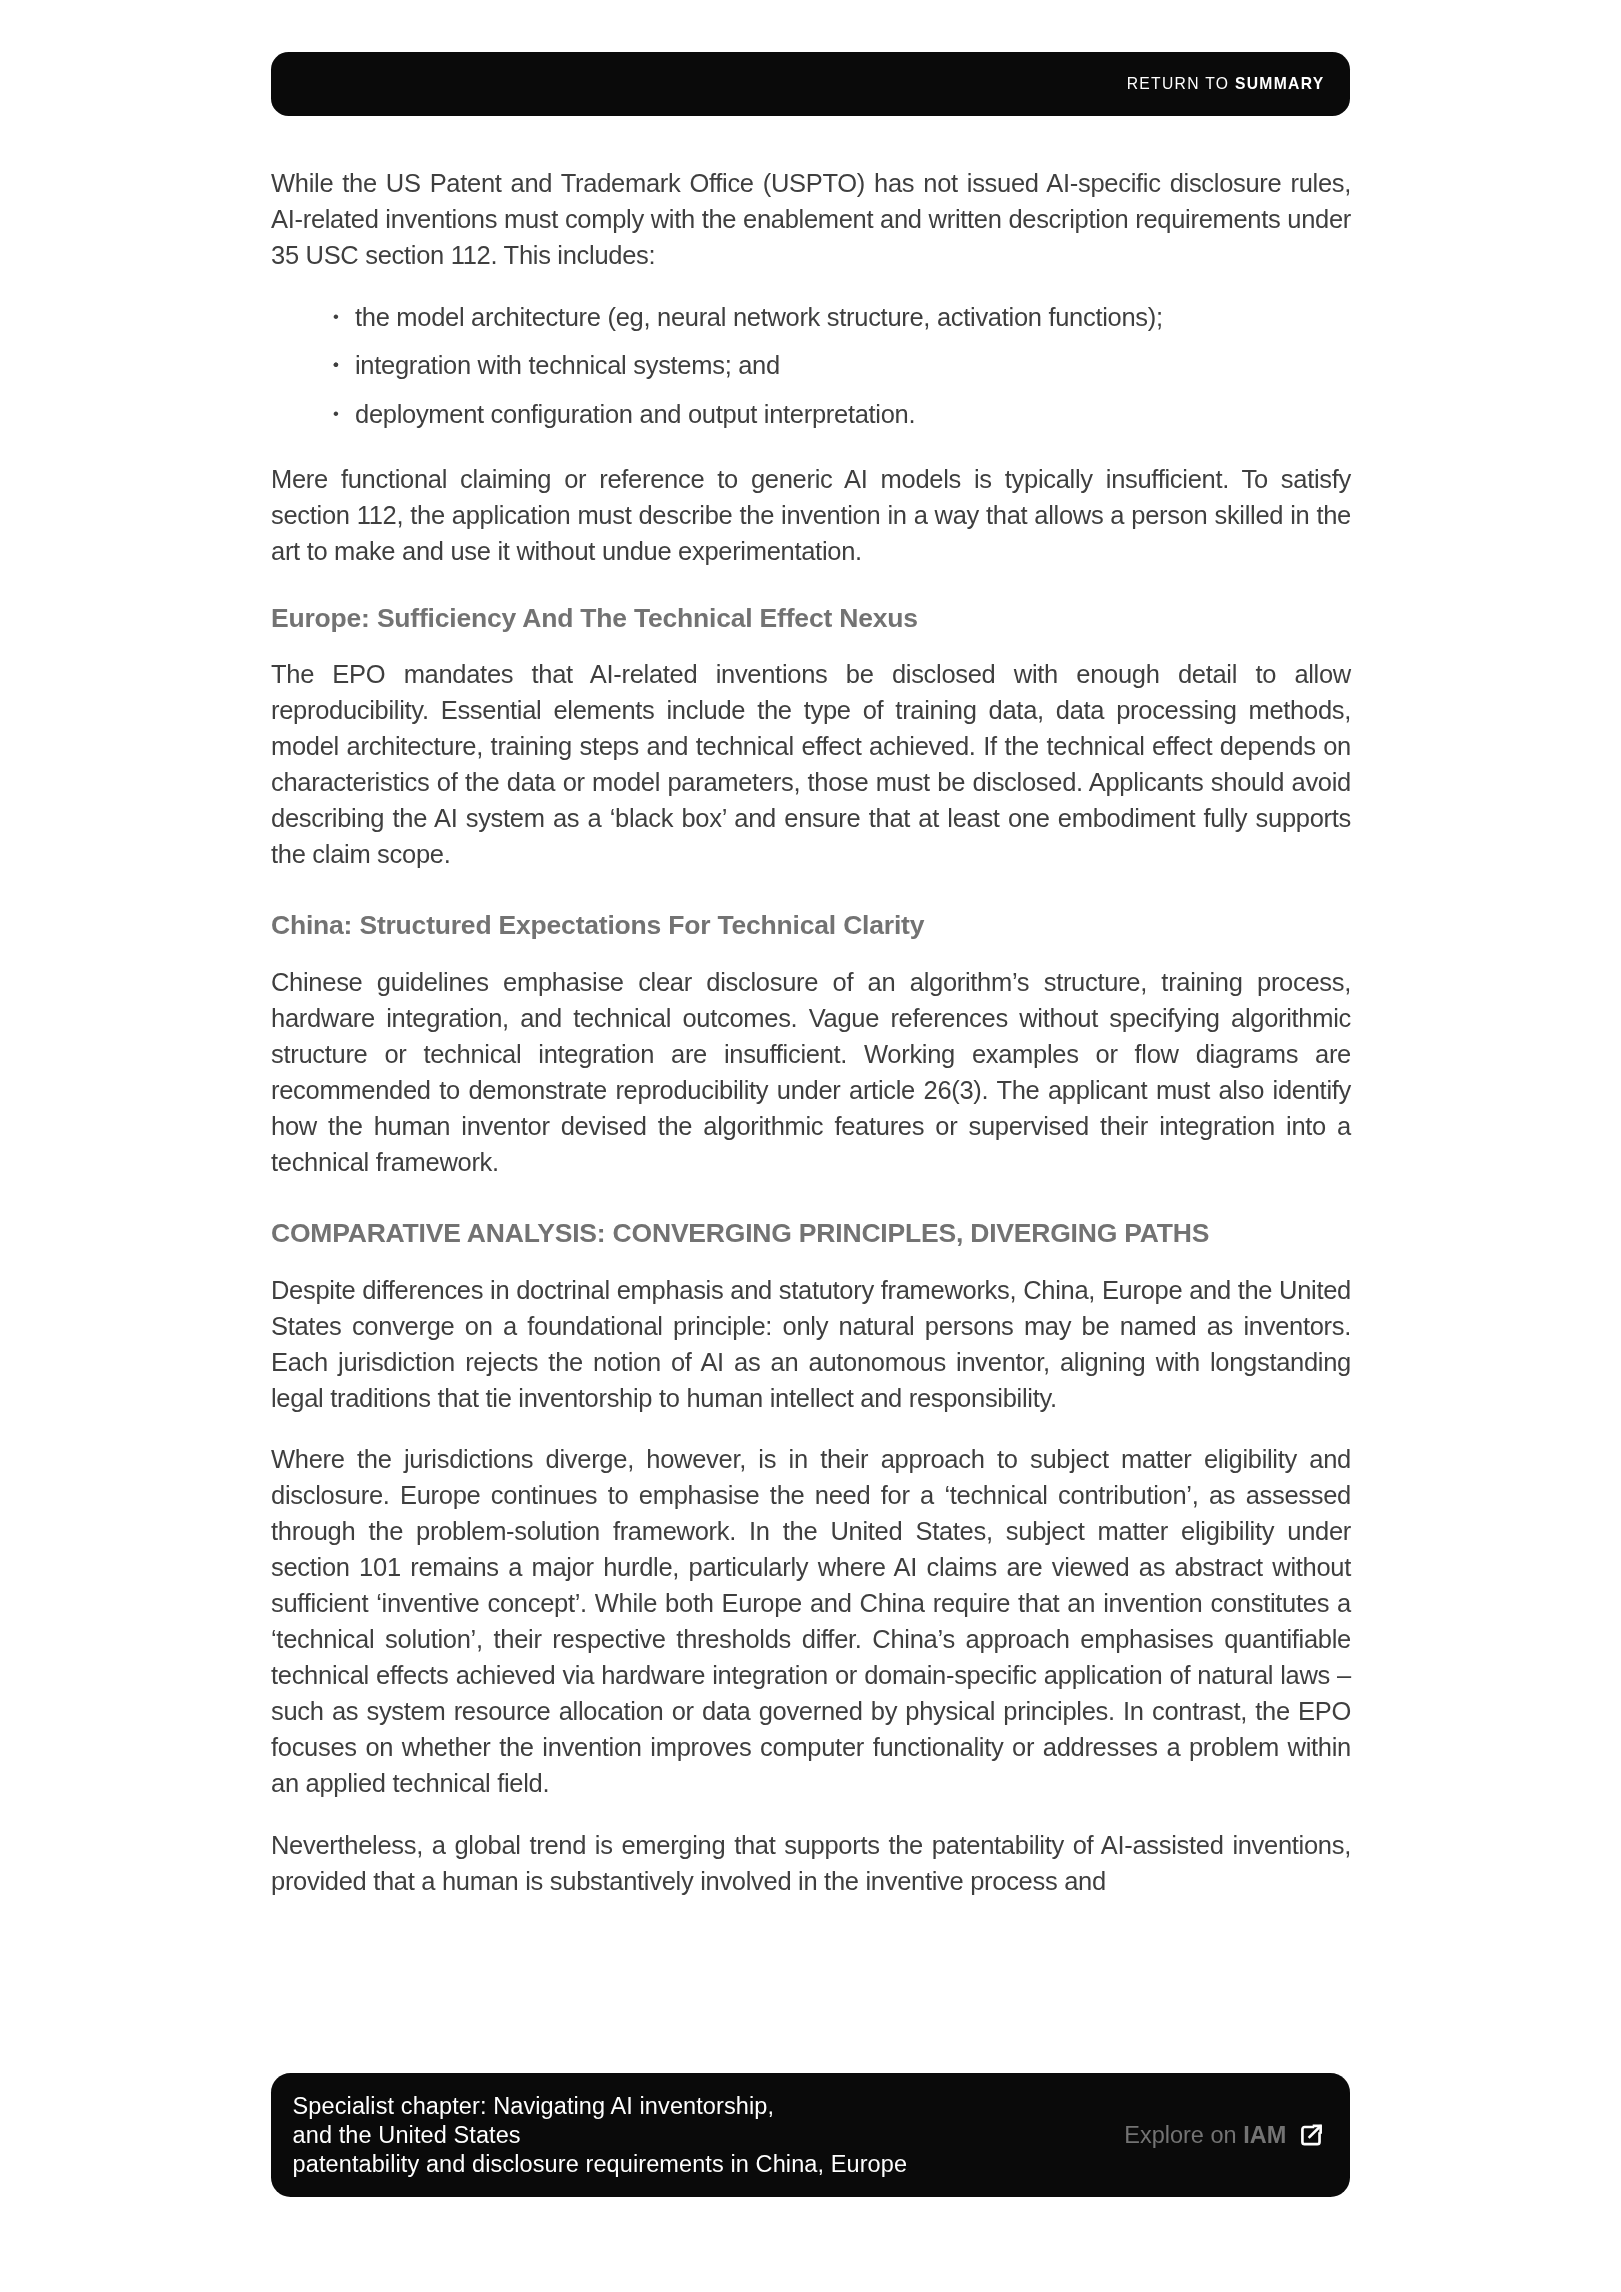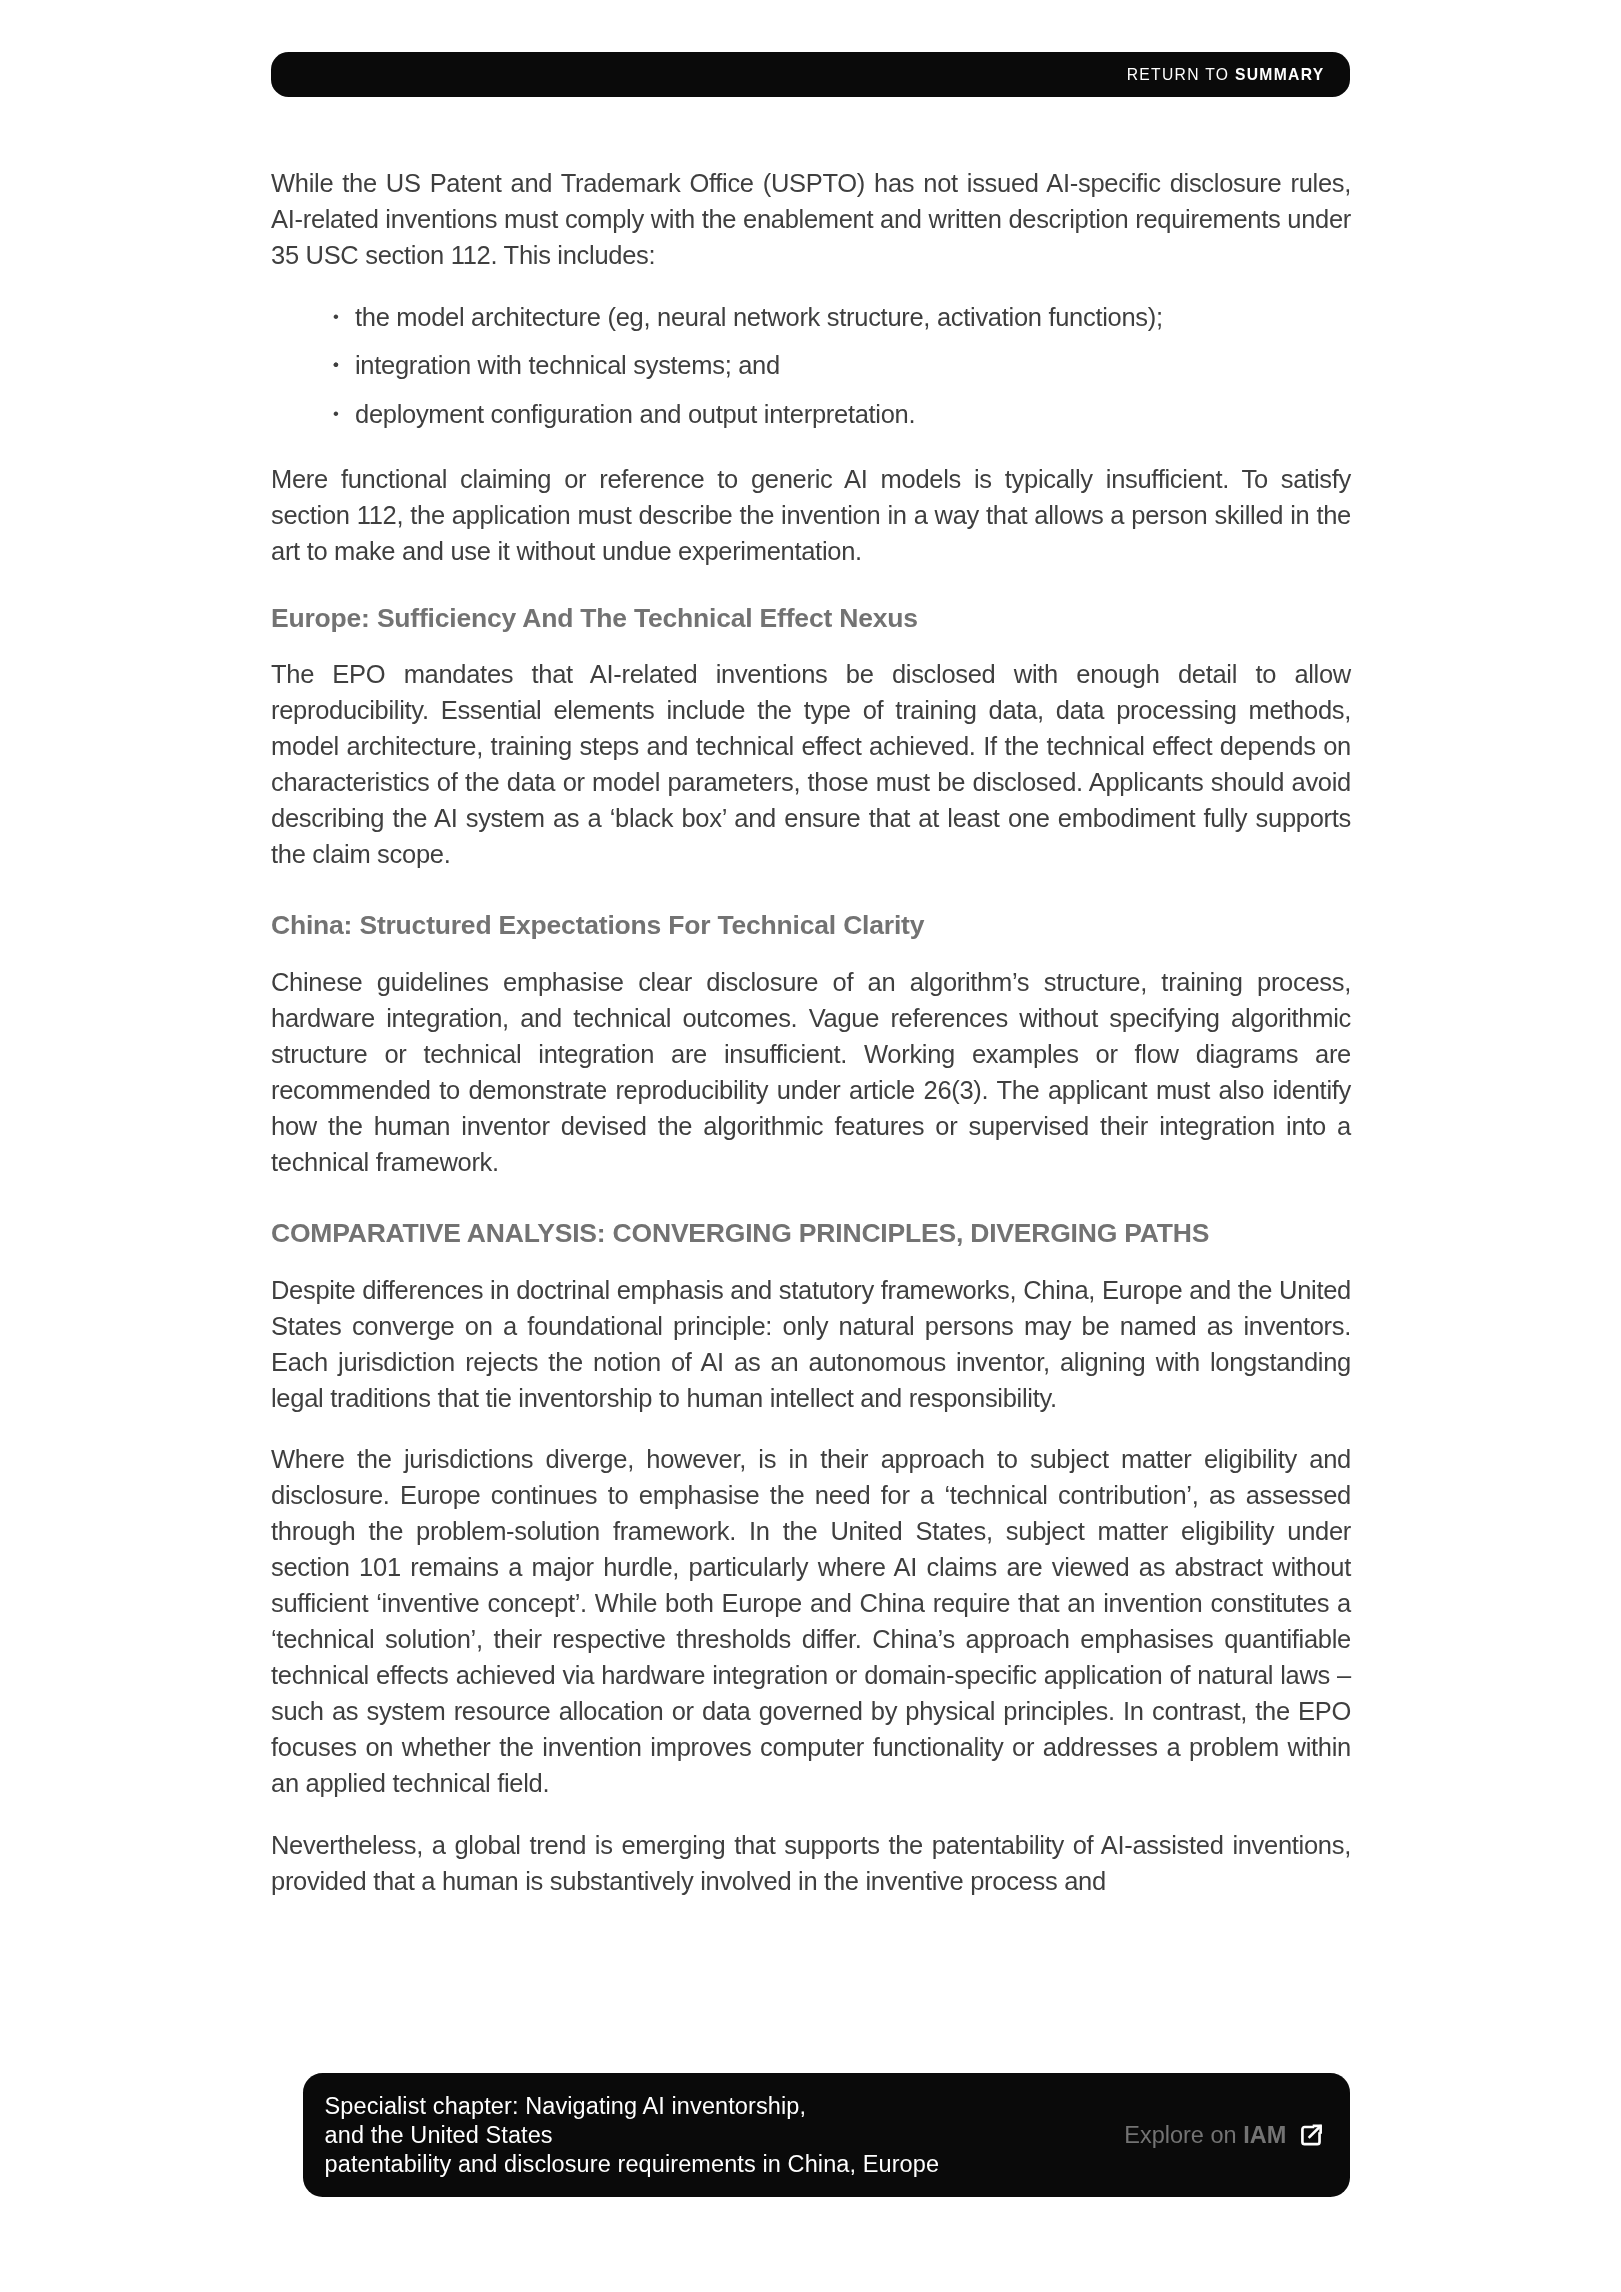--- a/index.html
+++ b/index.html
@@ -11,21 +11,21 @@
     background: #ffffff;
     font-family: "Liberation Sans", "DejaVu Sans", sans-serif;
   }
 
   
   .top-bar {
     position: absolute;
     left: 271px;
     right: 271px;
     top: 52px;
-    height: 45px;
+    height: 64px;
     background: #0a0a0a;
     border-radius: 17.6px;
     display: flex;
     align-items: center;
     justify-content: flex-end;
     padding-right: 25.5px;
     box-sizing: border-box;
     cursor: pointer;
   }
   .top-bar .return-text {
@@ -87,21 +87,20 @@
     right: 271px;
     top: 2073px;
     height: 124px;
     background: #0a0a0a;
     border-radius: 19.6px;
     display: flex;
     align-items: center;
     justify-content: space-between;
     padding: 0 25.5px 0 21.6px;
     box-sizing: border-box;
-    margin-left: 32px;
   }
   .footer-title {
     color: #ffffff;
     font-size: 23.5px;
     line-height: 29px;
     letter-spacing: 0.1px;
   }
   .footer-title span { display: block; }
   .footer-explore {
     display: flex;

